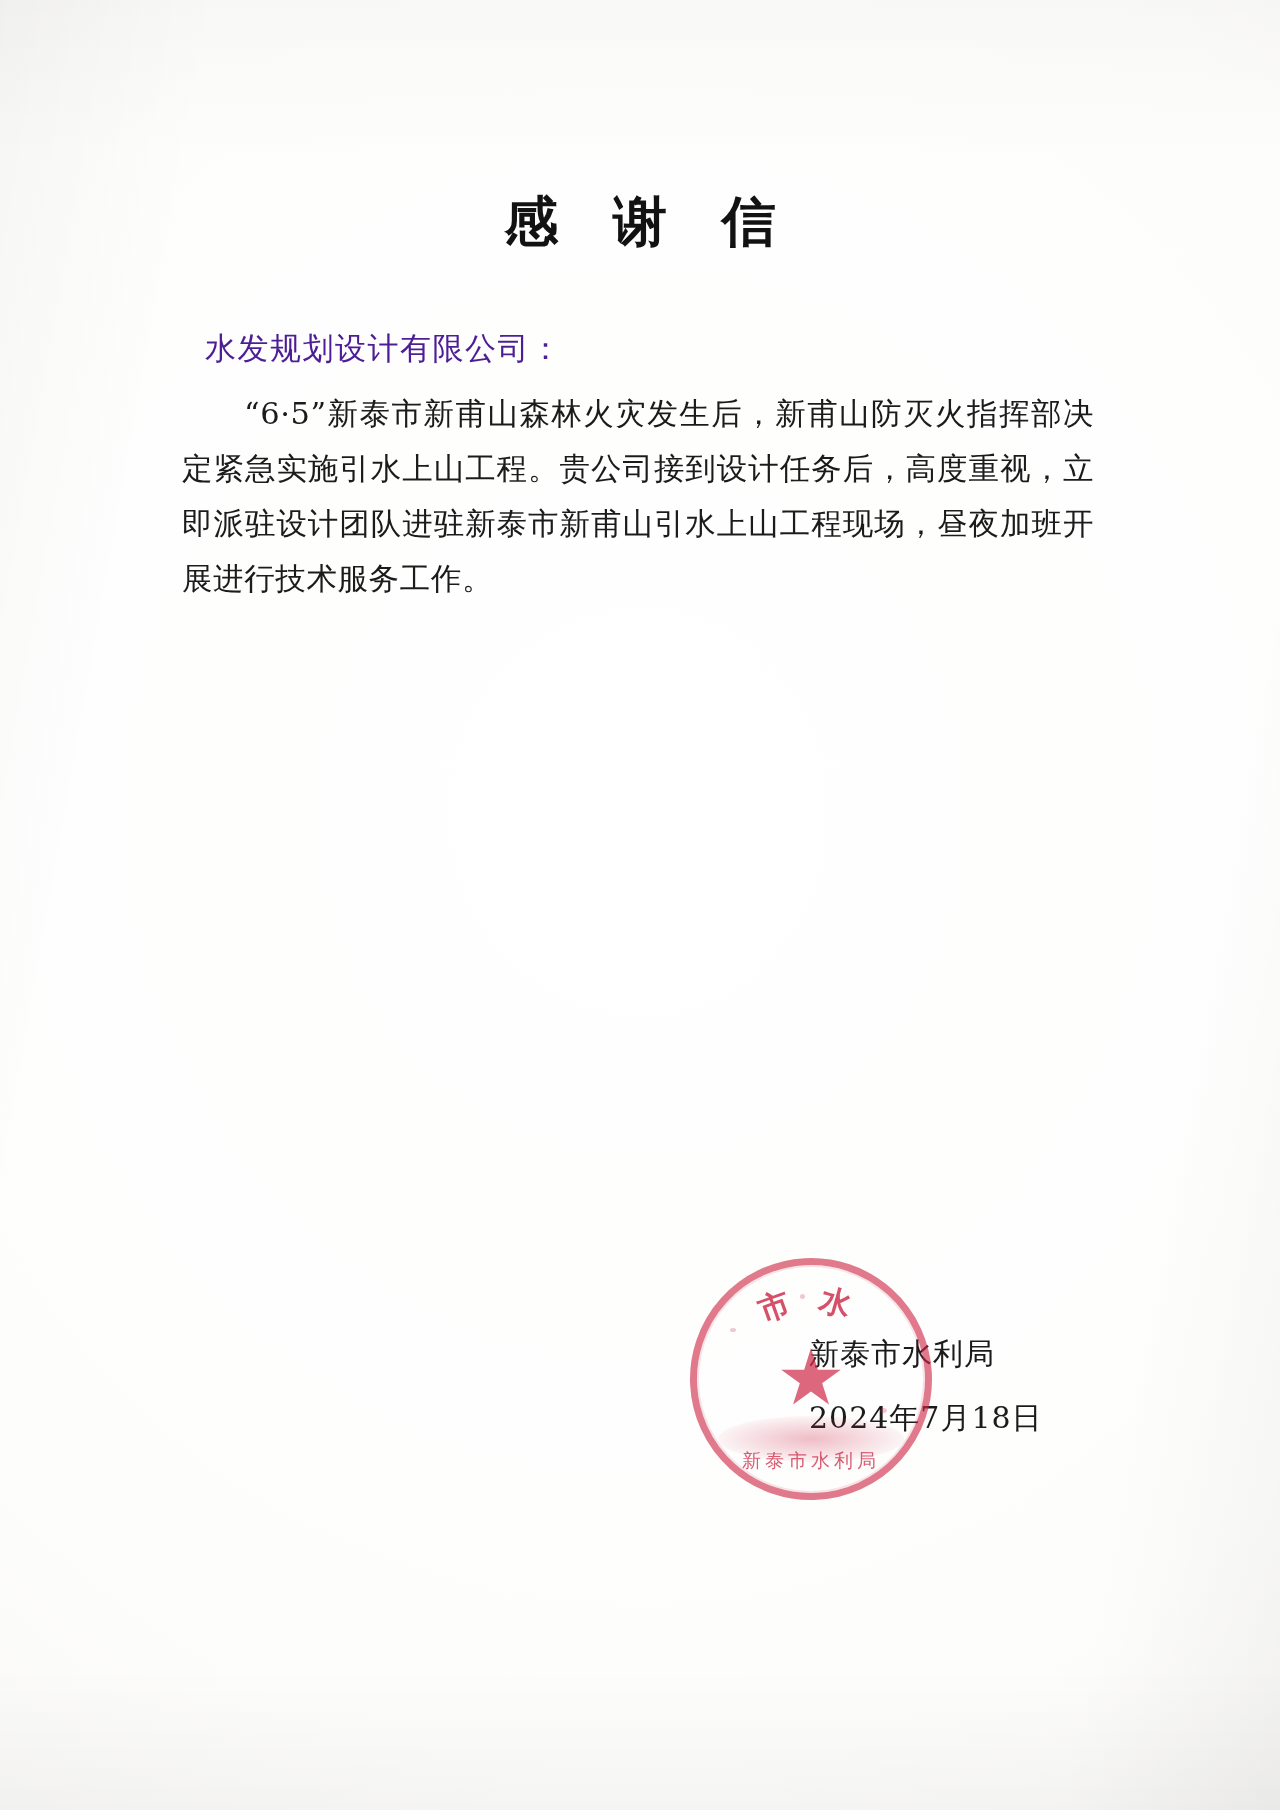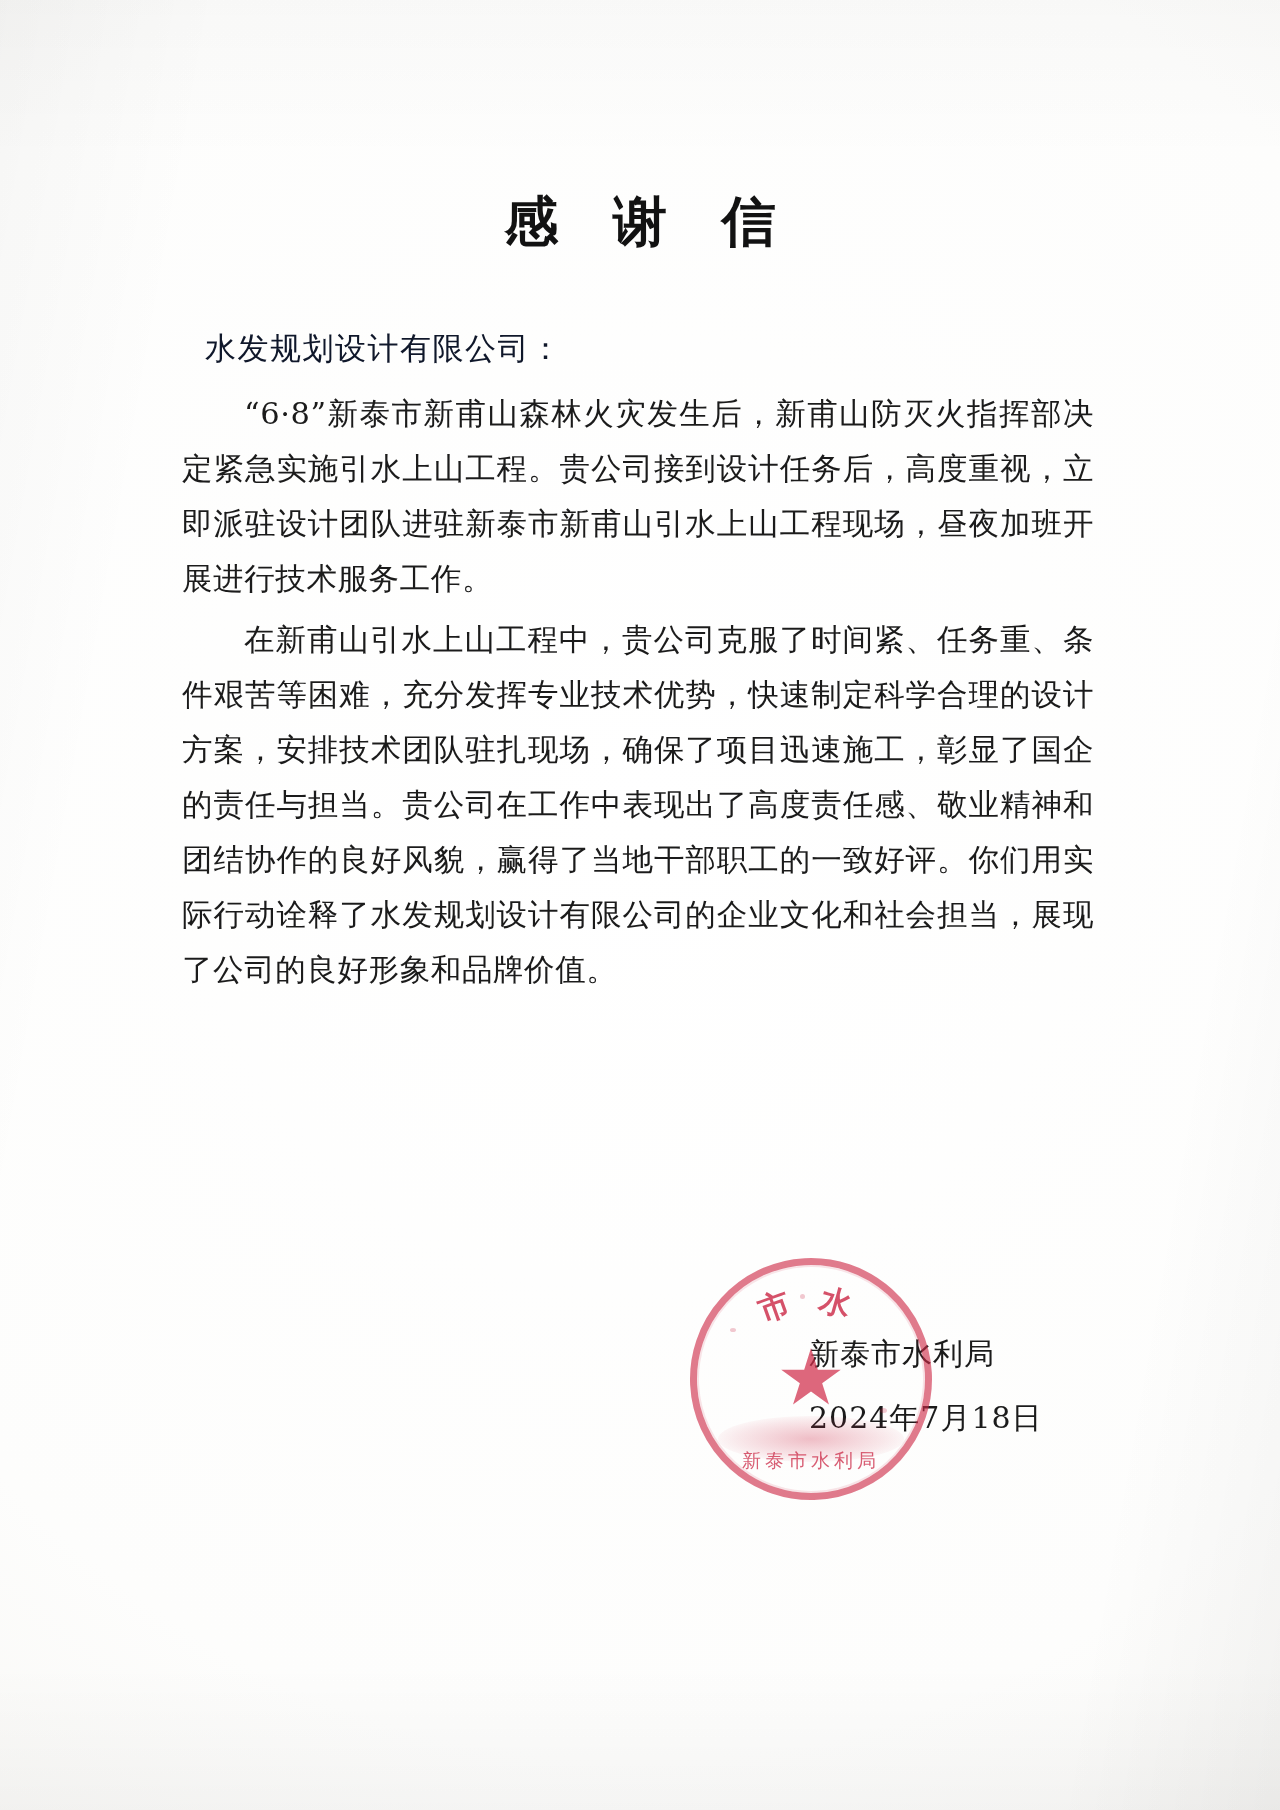--- a/index.html
+++ b/index.html
@@ -52,21 +52,21 @@
     letter-spacing: 18px;
     color: #121212;
     text-indent: 18px;
   }
 
   .salutation {
     position: absolute;
     top: 328px;
     left: 205px;
     font-size: 31px;
-    color: #0f172a;
+    color: #4c1d95;
     letter-spacing: 1.5px;
     font-family: Liberation Sans, sans-serif;
   }
 
   .body-block {
     position: absolute;
     top: 386px;
     left: 182px;
     width: 912px;
   }
@@ -176,22 +176,21 @@
 
 <div class="page"></div>
 
 <div class="doc">
 
   <div class="title">感 谢 信</div>
 
   <div class="salutation">水发规划设计有限公司：</div>
 
   <div class="body-block">
-    <p class="para">“6·8”新泰市新甫山森林火灾发生后，新甫山防灭火指挥部决定紧急实施引水上山工程。贵公司接到设计任务后，高度重视，立即派驻设计团队进驻新泰市新甫山引水上山工程现场，昼夜加班开展进行技术服务工作。</p>
-    <p class="para">在新甫山引水上山工程中，贵公司克服了时间紧、任务重、条件艰苦等困难，充分发挥专业技术优势，快速制定科学合理的设计方案，安排技术团队驻扎现场，确保了项目迅速施工，彰显了国企的责任与担当。贵公司在工作中表现出了高度责任感、敬业精神和团结协作的良好风貌，赢得了当地干部职工的一致好评。你们用实际行动诠释了水发规划设计有限公司的企业文化和社会担当，展现了公司的良好形象和品牌价值。</p>
+    <p class="para">“6·5”新泰市新甫山森林火灾发生后，新甫山防灭火指挥部决定紧急实施引水上山工程。贵公司接到设计任务后，高度重视，立即派驻设计团队进驻新泰市新甫山引水上山工程现场，昼夜加班开展进行技术服务工作。</p>
   </div>
 
   <div class="signature">
     <div class="sig-org">新泰市水利局</div>
     <div class="sig-date">2024年7月18日</div>
   </div>
 
   <div class="seal">
     <div class="ring"></div>
     <svg class="arc-text" viewBox="0 0 242 242">

